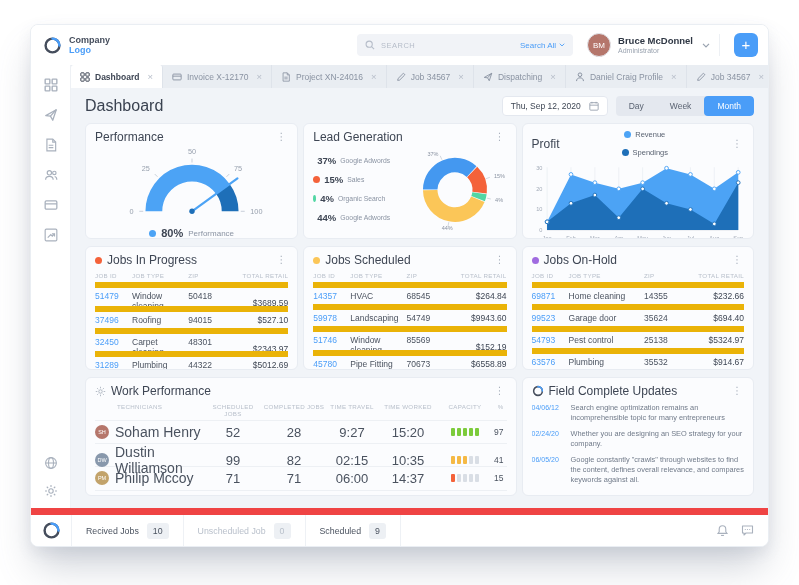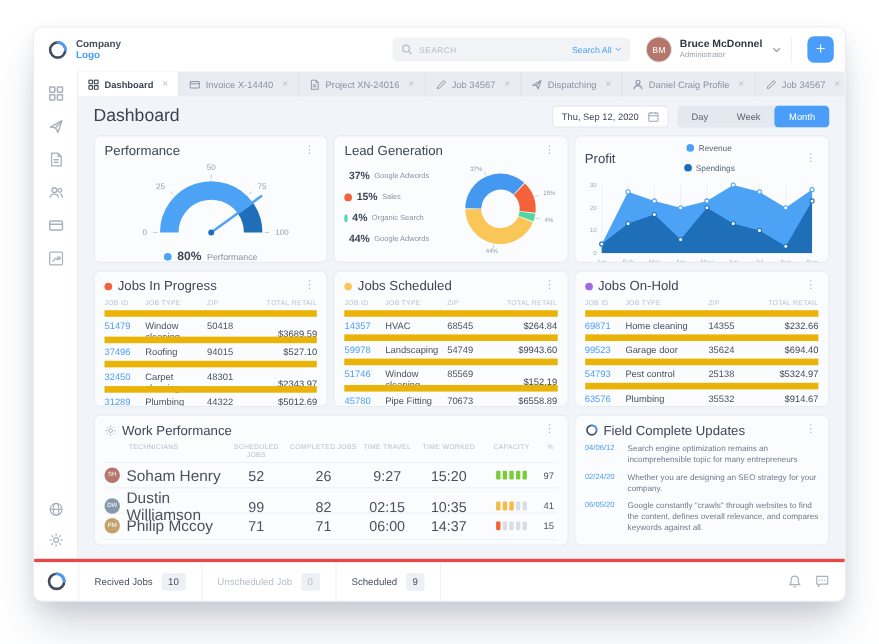--- a/index.html
+++ b/index.html
@@ -123,21 +123,21 @@
   .wp-cap i { width:4px; height:8px; border-radius:1px; display:inline-block; }
   .wp-pct { font-size:8.5px; color:#4A525F; text-align:right; padding-right:3px; }
 
   
   .upd-list { margin-top:5px; display:flex; flex-direction:column; gap:6px; overflow:hidden; }
   .upd { display:flex; gap:6px; }
   .upd-date { flex:0 0 33px; font-size:7px; color:#4A9DF8; text-decoration:none; padding-top:1px; }
   .upd-text { font-size:7.4px; color:#707A89; line-height:1.35; }
 
   
-  .bottombar { flex:0 0 38px; border-top:3px solid #ef4444; background:#fff; display:flex; align-items:center; }
+  .bottombar { flex:0 0 38px; border-top:7px solid #ef4444; background:#fff; display:flex; align-items:center; }
   .bb-logo { width:41px; display:flex; justify-content:center; align-items:center; border-right:1px solid #EEF1F5; height:100%; }
   .bb-logo .icn { width:19px; height:19px; }
   .bb-items { display:flex; height:100%; align-items:stretch; }
   .bb-item { display:flex; align-items:center; gap:8px; padding:0 14px; border-right:1px solid #EEF1F5; cursor:pointer; }
   .bb-label { font-size:8.8px; color:#4A525F; }
   .bb-badge { background:#EDF0F4; border-radius:3px; font-size:8.8px; color:#4A525F; padding:3px 6px; }
   .bb-item.muted .bb-label, .bb-item.muted .bb-badge { color:#B9C0CB; }
   .bb-right { margin-left:auto; display:flex; align-items:center; gap:12px; padding-right:14px; }
   .bb-ic { width:13px; height:13px; color:#A9B1BD; cursor:pointer; position:relative; }
   text { font-family:"Liberation Sans", sans-serif; }
@@ -295,21 +295,21 @@
           </div>
           <div class="tab">
             <span class="icn">
               <svg viewBox="0 0 12 10">
                 <g fill="none" stroke="currentColor" stroke-width="1.1">
                   <rect x="1" y="1.5" width="10" height="7" rx="1"></rect>
                   <path d="M1 4 h10"></path>
                 </g>
               </svg>
             </span>
-            <span>Invoice X-14440</span>
+            <span>Invoice X-12170</span>
             <span class="tab-close">×</span>
           </div>
           <div class="tab">
             <span class="icn">
               <svg viewBox="0 0 11 12">
                 <g fill="none" stroke="currentColor" stroke-width="1">
                   <path d="M2 1 h5 l2.5 2.5 V11 H2 Z"></path>
                   <path d="M7 1 V3.5 H9.5"></path>
                   <path d="M3.5 6.2 h4 M3.5 8.2 h4"></path>
                 </g>
@@ -656,21 +656,21 @@
                 <span>CAPACITY</span>
                 <span>%</span>
               </div>
             <div id="wp-rows">
                 <div class="wp-row">
                   <span class="wp-tech">
                     <span class="avt" style="background:#B5766B">SH</span>
                     <span class="wp-name">Soham Henry</span>
                   </span>
                   <span class="wp-num">52</span>
-                  <span class="wp-num">26</span>
+                  <span class="wp-num">28</span>
                   <span class="wp-num">9:27</span>
                   <span class="wp-num">15:20</span>
                   <span class="wp-cap">
                     <i style="background:#7CCB3B"></i>
                     <i style="background:#7CCB3B"></i>
                     <i style="background:#7CCB3B"></i>
                     <i style="background:#7CCB3B"></i>
                     <i style="background:#7CCB3B"></i>
                   </span>
                   <span class="wp-pct">97</span>

